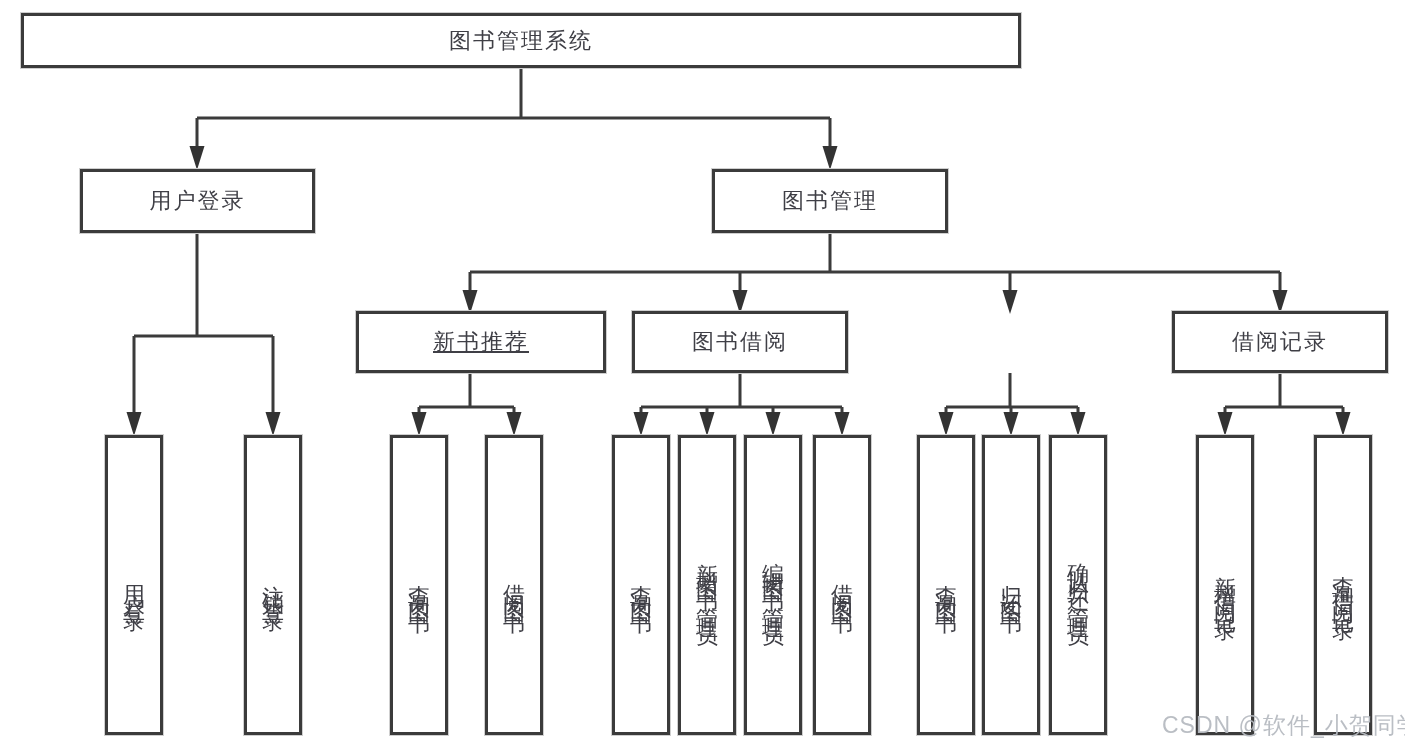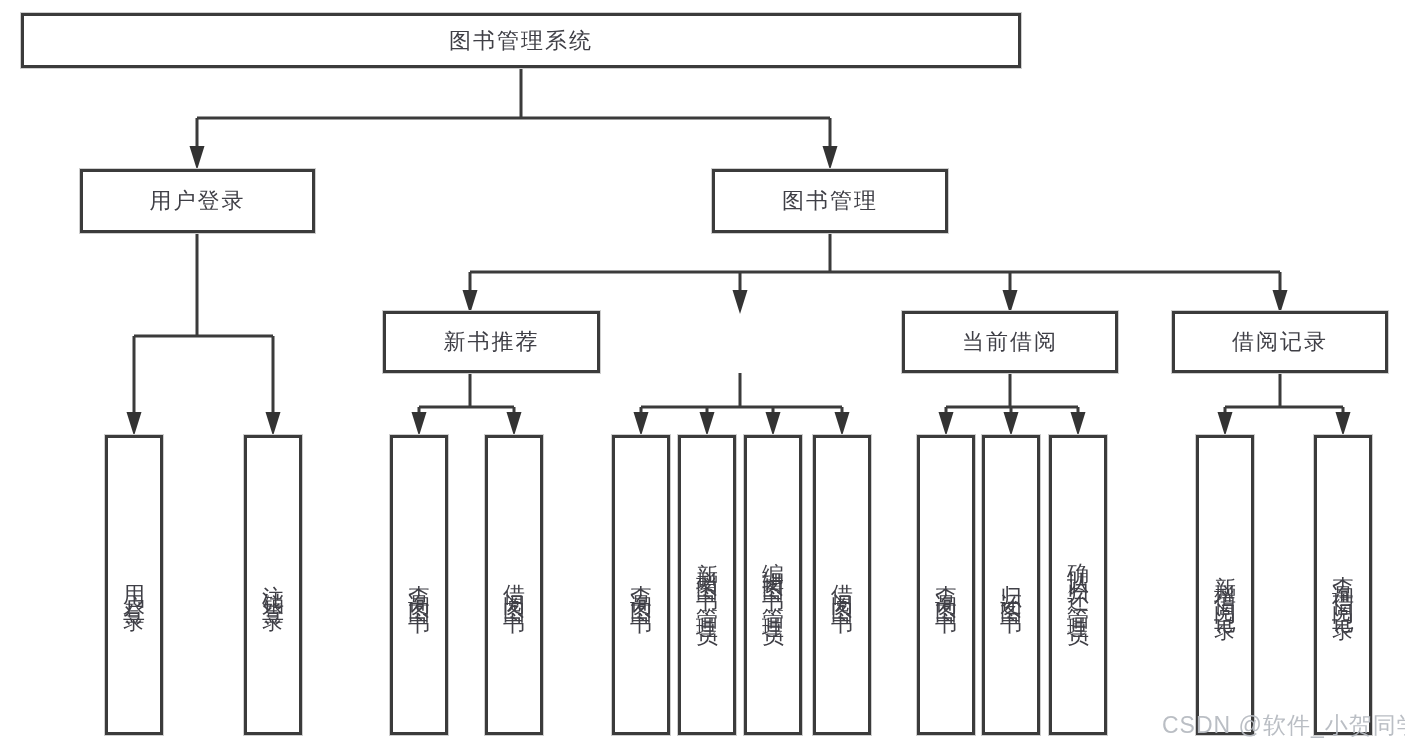--- a/index.html
+++ b/index.html
@@ -97,22 +97,22 @@
       <polygon points="1217.5,412 1232.5,412 1225,436"></polygon>
       <polygon points="1335.5,412 1350.5,412 1343,436"></polygon>
     </g>
   </svg>
 
   <div class="box hbox" style="left:21px; top:13px; width:1000px; height:55px;text-align:right;">图书管理系统</div>
 
   <div class="box hbox" style="left:80px; top:169px; width:235px; height:64px;">用户登录</div>
   <div class="box hbox" style="left:712px; top:169px; width:236px; height:64px;">图书管理</div>
 
-  <div class="box hbox" style="left:383px; top:311px; width:217px; height:62px;">新书推荐</div>
-  <div class="box hbox" style="left:902px; top:311px; width:216px; height:62px;">当前借阅</div>
+  <div class="box hbox" style="left:356px; top:311px; width:250px; height:62px;text-decoration:underline;">新书推荐</div>
+  <div class="box hbox" style="left:632px; top:311px; width:216px; height:62px;">图书借阅</div>
   <div class="box hbox" style="left:1172px; top:311px; width:216px; height:62px;">借阅记录</div>
 
   <div class="box vbox" style="left:105px; top:435px; width:58px; height:300px;">用户登录</div>
   <div class="box vbox" style="left:244px; top:435px; width:58px; height:300px;">注销登录</div>
 
   <div class="box vbox" style="left:390px; top:435px; width:58px; height:300px;">查询图书</div>
   <div class="box vbox" style="left:485px; top:435px; width:58px; height:300px;">借阅图书</div>
 
   <div class="box vbox" style="left:612px; top:435px; width:58px; height:300px;">查询图书</div>
   <div class="box vbox" style="left:678px; top:435px; width:58px; height:300px;">新增图书（管理员）</div>

